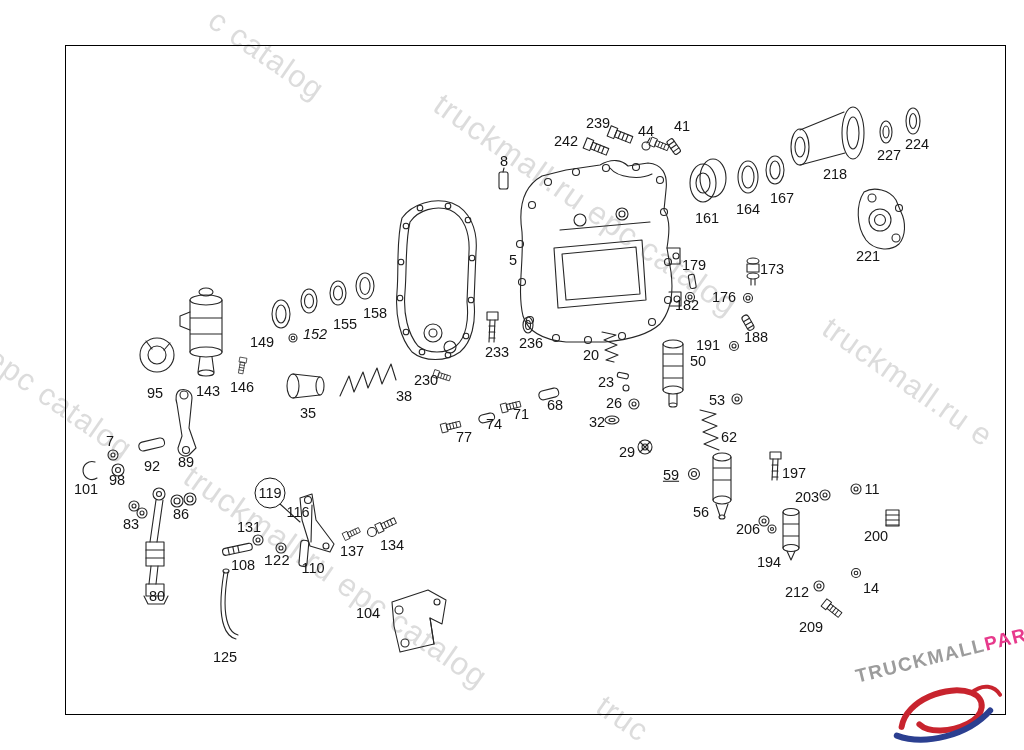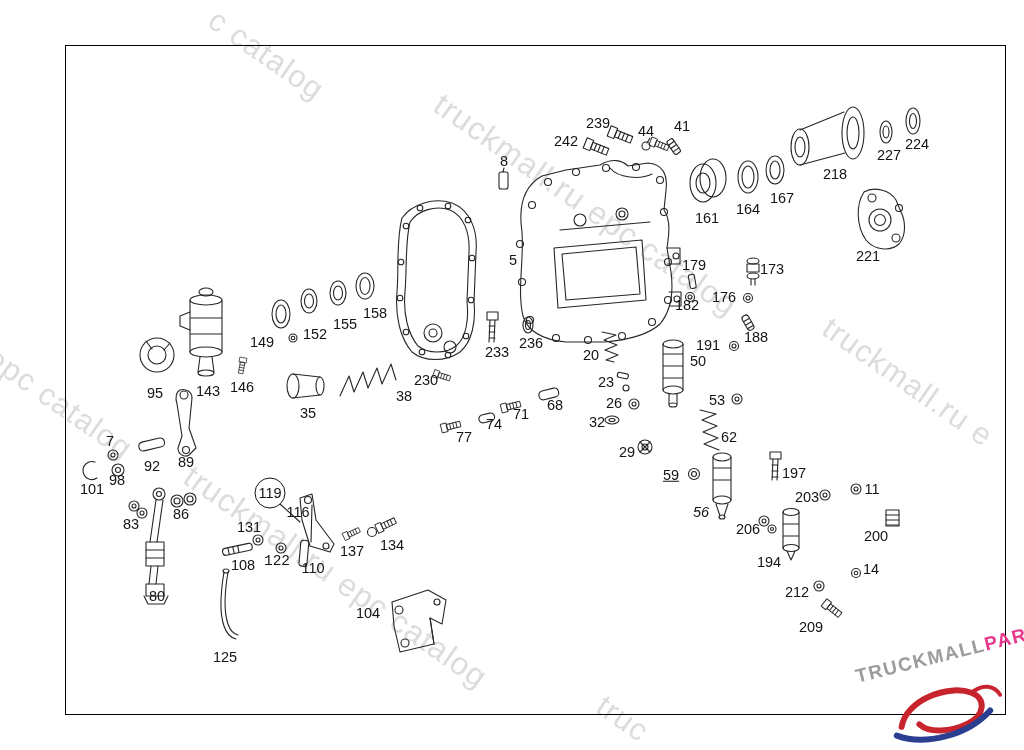--- a/index.html
+++ b/index.html
@@ -346,21 +346,21 @@
       <div class="part-label" style="left: 782px; top: 198px;">167</div>
       <div class="part-label" style="left: 868px; top: 256px;">221</div>
       <div class="part-label" style="left: 513px; top: 260px;">5</div>
       <div class="part-label" style="left: 694px; top: 265px;">179</div>
       <div class="part-label" style="left: 772px; top: 269px;">173</div>
       <div class="part-label" style="left: 687px; top: 305px;">182</div>
       <div class="part-label" style="left: 724px; top: 297px;">176</div>
       <div class="part-label" style="left: 756px; top: 337px;">188</div>
       <div class="part-label" style="left: 708px; top: 345px;">191</div>
       <div class="part-label" style="left: 262px; top: 342px;">149</div>
-      <div class="part-label" style="left: 315px; top: 334px;">152</div>
+      <div class="part-label" style="left: 315px; top: 334px; font-style: italic;">152</div>
       <div class="part-label" style="left: 345px; top: 324px;">155</div>
       <div class="part-label" style="left: 375px; top: 313px;">158</div>
       <div class="part-label" style="left: 497px; top: 352px;">233</div>
       <div class="part-label" style="left: 531px; top: 343px; text-align: center;">236</div>
       <div class="part-label" style="left: 591px; top: 355px;">20</div>
       <div class="part-label" style="left: 698px; top: 361px;">50</div>
       <div class="part-label" style="left: 155px; top: 393px;">95</div>
       <div class="part-label" style="left: 208px; top: 391px;">143</div>
       <div class="part-label" style="left: 242px; top: 387px;">146</div>
       <div class="part-label" style="left: 426px; top: 380px;">230</div>
@@ -373,37 +373,37 @@
       <div class="part-label" style="left: 521px; top: 414px;">71</div>
       <div class="part-label" style="left: 494px; top: 424px;">74</div>
       <div class="part-label" style="left: 464px; top: 437px;">77</div>
       <div class="part-label" style="left: 597px; top: 422px;">32</div>
       <div class="part-label" style="left: 729px; top: 437px;">62</div>
       <div class="part-label" style="left: 627px; top: 452px;">29</div>
       <div class="part-label" style="left: 110px; top: 441px;">7</div>
       <div class="part-label" style="left: 152px; top: 466px;">92</div>
       <div class="part-label" style="left: 186px; top: 462px;">89</div>
       <div class="part-label" style="left: 117px; top: 480px;">98</div>
-      <div class="part-label" style="left: 92px; top: 489px;">101</div>
+      <div class="part-label" style="left: 86px; top: 489px;">101</div>
       <div class="part-label" style="left: 671px; top: 475px; text-decoration: underline;">59</div>
       <div class="part-label" style="left: 794px; top: 473px;">197</div>
       <div class="part-label" style="left: 807px; top: 497px;">203</div>
       <div class="part-label" style="left: 872px; top: 489px;">11</div>
-      <div class="part-label" style="left: 701px; top: 512px; font-style: italic;">56</div>
+      <div class="part-label" style="left: 701px; top: 512px;">56</div>
       <div class="part-label" style="left: 748px; top: 529px;">206</div>
       <div class="part-label" style="left: 876px; top: 536px;">200</div>
       <div class="part-label circled" style="left: 270px; top: 493px;">119</div>
       <div class="part-label" style="left: 298px; top: 512px;">116</div>
       <div class="part-label" style="left: 131px; top: 524px;">83</div>
       <div class="part-label" style="left: 181px; top: 514px;">86</div>
       <div class="part-label" style="left: 249px; top: 527px;">131</div>
       <div class="part-label" style="left: 352px; top: 551px;">137</div>
       <div class="part-label" style="left: 392px; top: 545px;">134</div>
       <div class="part-label" style="left: 769px; top: 562px;">194</div>
-      <div class="part-label" style="left: 871px; top: 569px;">14</div>
+      <div class="part-label" style="left: 871px; top: 588px;">14</div>
       <div class="part-label" style="left: 243px; top: 565px;">108</div>
       <div class="part-label" style="left: 277px; top: 561px; font-family: Liberation Mono, monospace;">122</div>
       <div class="part-label" style="left: 313px; top: 568px;">110</div>
       <div class="part-label" style="left: 157px; top: 596px;">80</div>
       <div class="part-label" style="left: 797px; top: 592px; text-align: center;">212</div>
       <div class="part-label" style="left: 811px; top: 615px; margin-top: 12px;">209</div>
       <div class="part-label" style="left: 368px; top: 613px;">104</div>
       <div class="part-label" style="left: 225px; top: 645px; margin-top: 12px;">125</div>
     </div>
 

